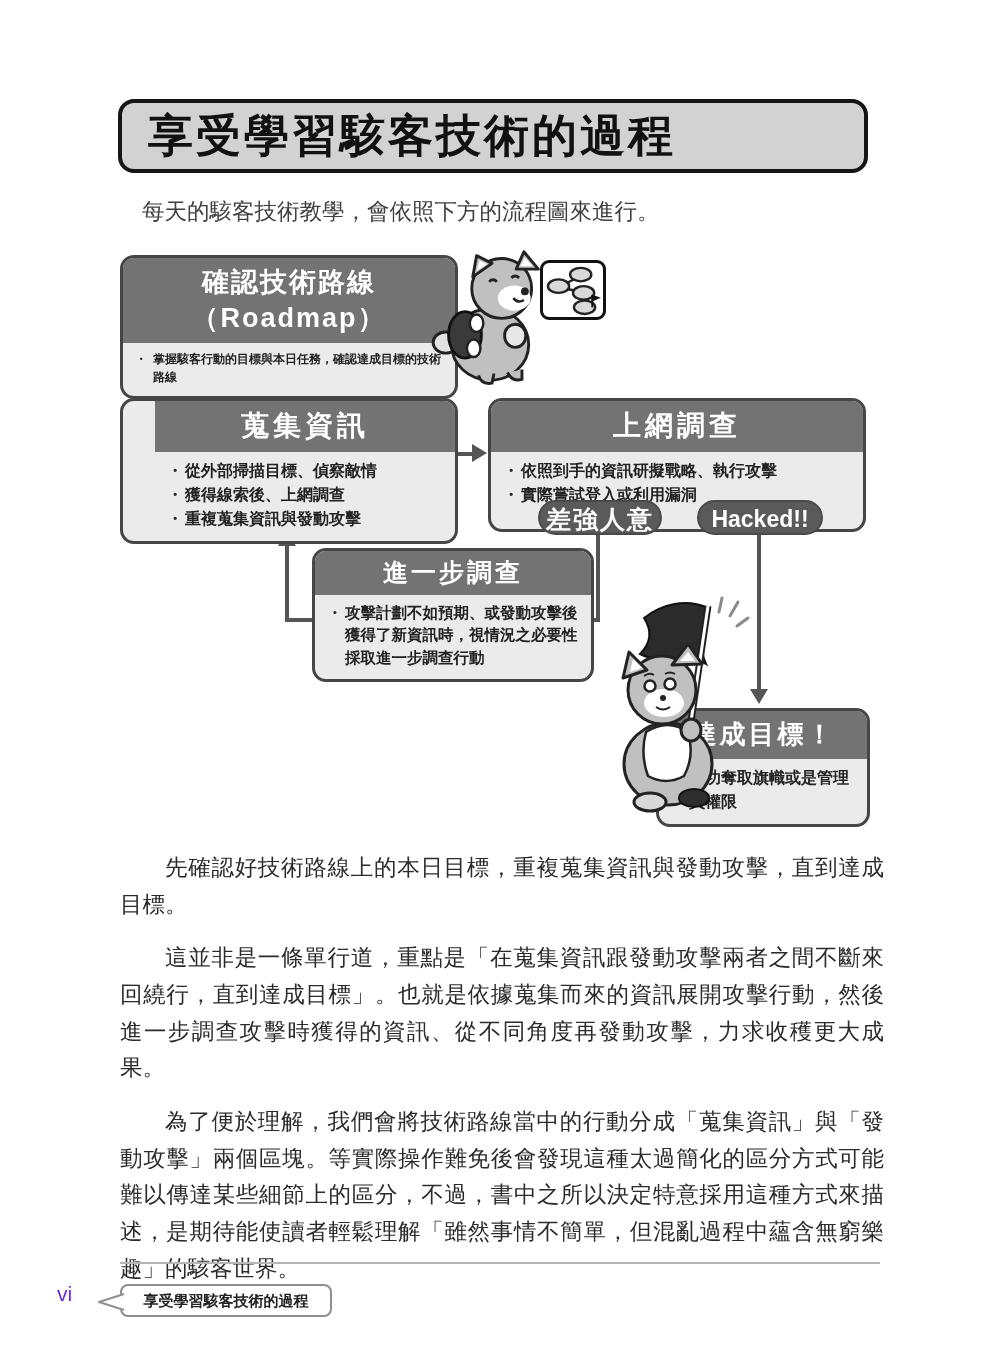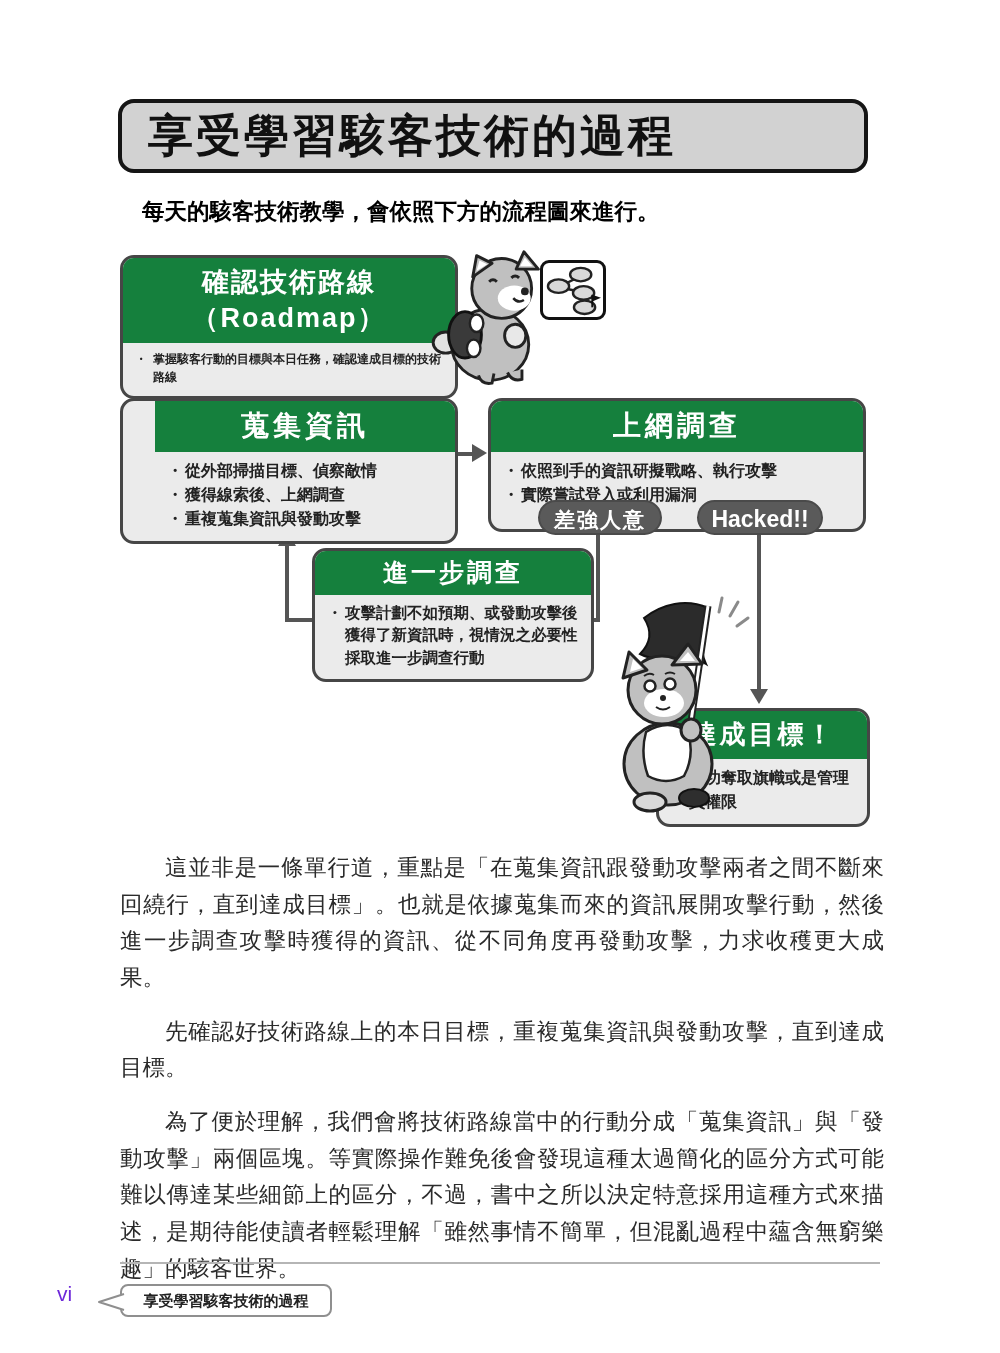--- a/index.html
+++ b/index.html
@@ -7,29 +7,29 @@
     position:relative; width:1000px; height:1353px; background:#ffffff;
     font-family:"Liberation Sans", sans-serif; color:#2b2b2b; overflow:hidden;
   }
   
   .title-box {
     position:absolute; left:118px; top:99px; width:750px; height:74px;
     background:#d2d2d2; border:4px solid #151515; border-radius:16px;
     box-sizing:border-box; display:flex; align-items:center; padding-left:26px;
   }
   .title-box span { font-size:45px; font-weight:900; letter-spacing:3px; color:#111; }
-  .intro { position:absolute; left:142px; top:196px; font-size:22.5px; font-weight:700; color:#000000; }
+  .intro { position:absolute; left:142px; top:196px; font-size:22.5px; font-weight:400; color:#404040; }
 
   
   .fbox {
     position:absolute; background:#ebebeb; border:3px solid #464646; border-radius:14px;
     overflow:hidden; box-sizing:border-box; z-index:2;
   }
   .fbox-head {
-    background:#15803d; color:#ffffff; font-weight:800; text-align:center;
+    background:#737373; color:#ffffff; font-weight:800; text-align:center;
     padding:6px 2px 7px; letter-spacing:2px;
   }
   .fbox-body { margin:0; padding:7px 8px 10px 12px; list-style:none; font-weight:700; color:#222; }
   .fbox-body li { position:relative; padding-left:18px; }
   .fbox-body li::before { content:"・"; position:absolute; left:0; }
 
   #box-roadmap { left:120px; top:255px; width:338px; }
   #box-roadmap .fbox-head { font-size:27px; }
   #box-roadmap .fbox-body { font-size:12px; }
   #box-roadmap li { line-height:1.5; }
@@ -53,21 +53,21 @@
   #box-goal .fbox-head { font-size:26px; letter-spacing:3px; }
   #box-goal .fbox-body { font-size:16px; }
   #box-goal li { line-height:1.5; }
 
   
   .pill {
     position:absolute; background:#5a5a5a; color:#fff; font-weight:800;
     border-radius:18px; text-align:center; z-index:3; height:35px; line-height:35px;
     border:2px solid #4a4a4a; box-sizing:border-box;
   }
-  #pill-unsat { left:538px; top:500px; width:124px; font-size:21px; letter-spacing:2px; }
+  #pill-unsat { left:538px; top:500px; width:124px; font-size:25px; letter-spacing:2px; }
   #pill-hacked { left:697px; top:500px; width:126px; font-size:23px; }
 
   
   .cline { position:absolute; background:#555; z-index:1; }
   .tri { position:absolute; width:0; height:0; z-index:1; }
   #l-down1   { left:283px; top:346px; width:4px;  height:36px; }
   #ah-down1  { left:276px; top:380px; border-left:9px solid transparent; border-right:9px solid transparent; border-top:15px solid #555; }
   #l-right   { left:458px; top:452px; width:16px; height:4px; }
   #ah-right  { left:472px; top:444px; border-top:9px solid transparent; border-bottom:9px solid transparent; border-left:15px solid #555; }
   #l-retry-v { left:596px; top:533px; width:4px;  height:89px; }
@@ -219,22 +219,22 @@
     <circle cx="44" cy="96" r="5.5" fill="#fff" stroke="#222" stroke-width="2.5"></circle>
     <circle cx="64" cy="94" r="5.5" fill="#fff" stroke="#222" stroke-width="2.5"></circle>
     <path d="M38 86 q5 -4 10 -1" stroke="#222" stroke-width="2" fill="none"></path>
     <path d="M59 84 q5 -3 10 0" stroke="#222" stroke-width="2" fill="none"></path>
     <circle cx="57" cy="108" r="3" fill="#222"></circle>
     <path d="M50 117 q7 5 14 0" stroke="#222" stroke-width="2" fill="none"></path>
     <ellipse cx="85" cy="140" rx="10" ry="11" fill="#c0c0c0" stroke="#222" stroke-width="3"></ellipse>
   </svg>
 
   <div class="body-text">
+    <p>先確認好技術路線上的本日目標，重複蒐集資訊與發動攻擊，直到達成目標。</p>
     <p>這並非是一條單行道，重點是「在蒐集資訊跟發動攻擊兩者之間不斷來回繞行，直到達成目標」。也就是依據蒐集而來的資訊展開攻擊行動，然後進一步調查攻擊時獲得的資訊、從不同角度再發動攻擊，力求收穫更大成果。</p>
-    <p>先確認好技術路線上的本日目標，重複蒐集資訊與發動攻擊，直到達成目標。</p>
     <p>為了便於理解，我們會將技術路線當中的行動分成「蒐集資訊」與「發動攻擊」兩個區塊。等實際操作難免後會發現這種太過簡化的區分方式可能難以傳達某些細節上的區分，不過，書中之所以決定特意採用這種方式來描述，是期待能使讀者輕鬆理解「雖然事情不簡單，但混亂過程中蘊含無窮樂趣」的駭客世界。</p>
   </div>
 
   <div class="rule"></div>
   <div class="pagenum">vi</div>
   <svg class="footer-tail" viewBox="0 0 30 22">
     <path d="M29 3 L4 11 L29 19" fill="#ffffff" stroke="#8f8f8f" stroke-width="2" stroke-linejoin="round"></path>
   </svg>
   <div class="footer-tab">享受學習駭客技術的過程</div>
 

